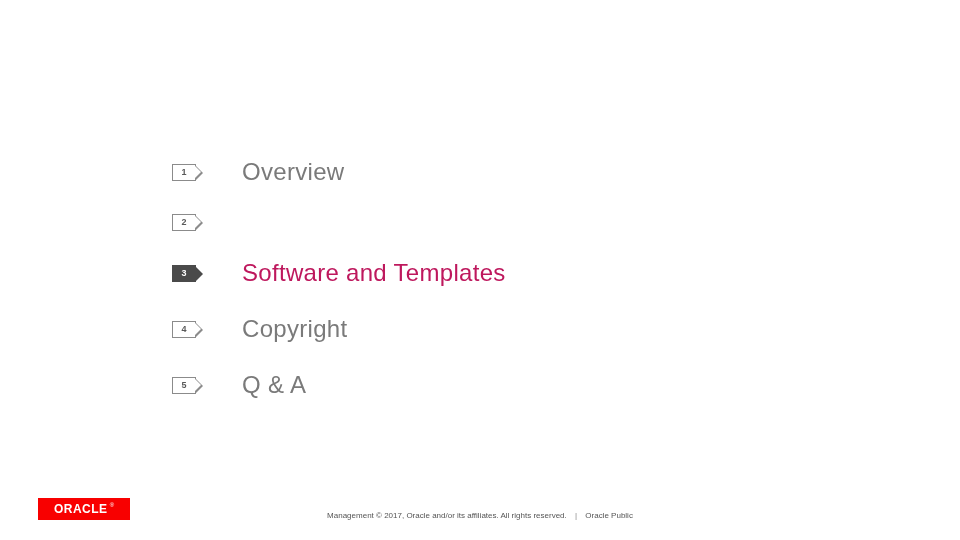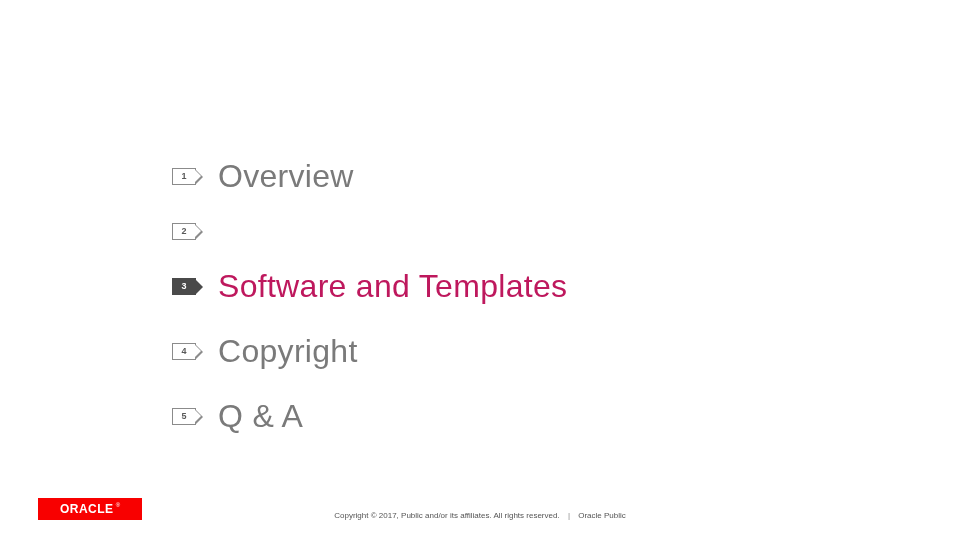--- a/index.html
+++ b/index.html
@@ -38,26 +38,26 @@
     border-left: 7px solid #fff;
     z-index: 1;
   }
   .tag.active {
     background: #4a4a4a;
     color: #fff;
     border: 1px solid #4a4a4a;
     line-height: 15px; height: 17px;
   }
   .tag.active::after { border-left: 8px solid #4a4a4a; }
-  .label { font-size: 32px; letter-spacing: 0.3px; }
+  .label { font-size: 24px; letter-spacing: 0.3px; margin-left: 24px; }
   .label.dim { color: #7a7a7a; }
   .label.sel { color: #be185d; }
   .logo {
     position: absolute; left: 38px; bottom: 20px;
-    width: 104px; height: 22px; background: #f80000;
+    width: 92px; height: 22px; background: #f80000;
     display: flex; align-items: center; justify-content: center;
   }
   .logo-text { color: #fff; font-weight: 700; font-size: 12px; letter-spacing: 0.5px; }
   .logo-reg { color: #fff; font-size: 6px; position: relative; top: -4px; margin-left: 2px; }
   .copyright {
     position: absolute; bottom: 20px; left: 0; right: 0;
     text-align: center; font-size: 8px; color: #555;
   }
   .sep { margin: 0 6px; color: #888; }
 </style>
@@ -87,18 +87,18 @@
       <div class="label dim">Q &amp; A</div>
     </div>
   </div>
 
   <div class="logo">
     <span class="logo-text">ORACLE</span>
     <span class="logo-reg">®</span>
   </div>
 
   <div class="copyright">
-    <span>Copyright © 2017, Public and/or its affiliates. All rights reserved.</span>
+    <span>Management © 2017, Oracle and/or its affiliates. All rights reserved.</span>
     <span class="sep">|</span>
     <span>Oracle Public</span>
   </div>
 
 </div>
 
 </body></html>

